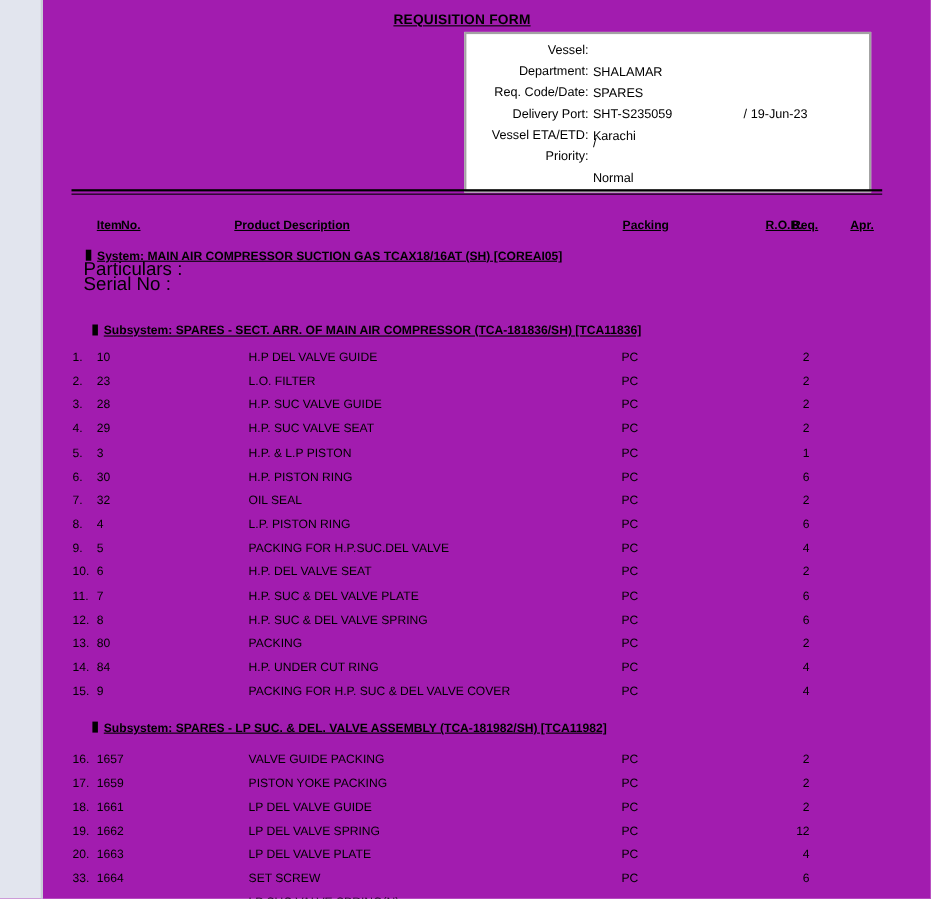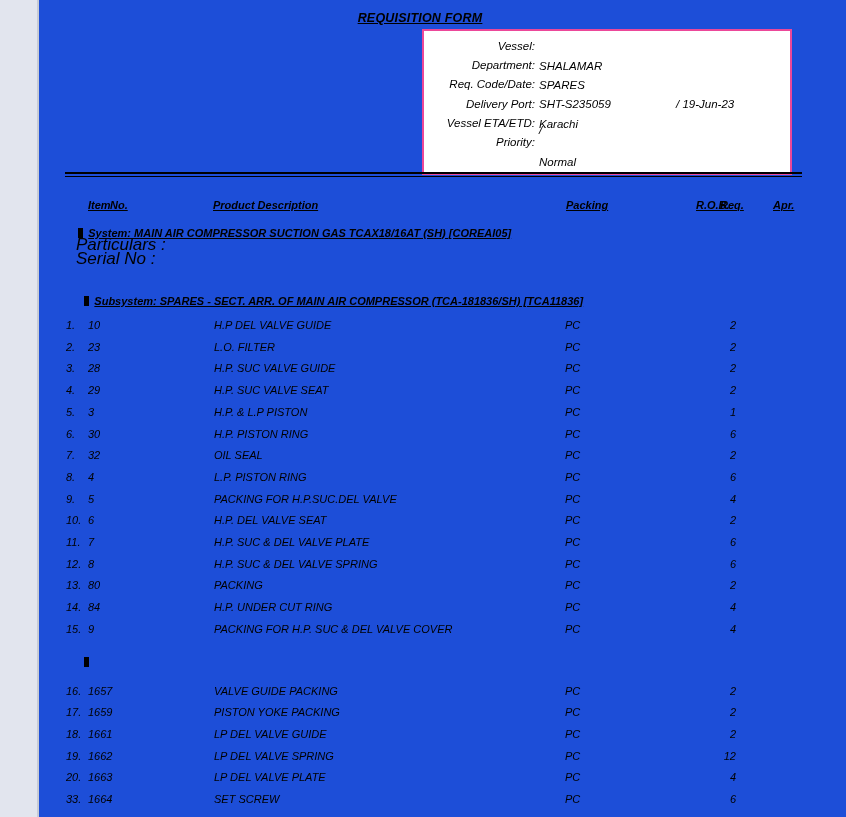--- a/index.html
+++ b/index.html
@@ -4,33 +4,33 @@
 <style>
   html,body{margin:0;padding:0;}
   body{
     width:846px;height:817px;
     background:#ffffff;
     font-family:"Liberation Sans", sans-serif;
     color:#000;
     position:relative;
     overflow:hidden;
   }
-  .page{position:absolute;inset:0;overflow:hidden;background:#1d4ed8;font-style:italic;}
+  .page{position:absolute;inset:0;overflow:hidden;background:#a21caf;}
   .side-strip{
     position:absolute;left:0;top:0;width:37px;height:817px;
     background:#e2e5ee;border-right:2px solid #c7cbd5;
   }
   .title{
     position:absolute;left:50px;top:11px;width:740px;
     text-align:center;font-size:12.5px;font-weight:bold;
     text-decoration:underline;letter-spacing:.2px;white-space:pre;
   }
   .info-box{
     position:absolute;left:422px;top:29px;width:366px;height:136px;
-    border:2px solid #ec4899;background:#fff;padding-top:6px;
+    border:2px solid #a3a3a3;background:#fff;padding-top:6px;
   }
   .info-row{display:flex;height:19.2px;line-height:19.2px;font-size:11.5px;}
   .info-label{width:111px;text-align:right;white-space:pre;}
   .info-value{margin-left:4px;white-space:pre;}
   .val-main{display:inline-block;margin-top:20px;}
   .info-row:nth-child(3) .val-main{width:137px;}
   .info-row:nth-child(6) .val-main{width:71px;}
   .rule{
     position:absolute;left:65px;top:172px;width:737px;height:2px;
     border-top:2.5px solid #000;border-bottom:1px solid #000;
@@ -40,21 +40,21 @@
     text-decoration:underline;white-space:pre;
   }
   .ch-no{left:66px;padding-left:44px;}   .ch-item{left:88px;}  .ch-desc{left:213px;}
   .ch-pack{left:566px;}.ch-rob{left:659px;margin-left:37px;}  .ch-req{left:720px;} .ch-apr{left:773px;}
   .section-line{position:absolute;left:66px;font-size:11px;font-weight:bold;white-space:pre;}
   .bullet{display:inline-block;width:5px;height:10px;background:#000;margin-right:5px;vertical-align:-1px;}
   .sec-text{text-decoration:underline;}
   .plain-line{position:absolute;left:76px;font-size:17px;white-space:pre;}
   .item-row{position:absolute;left:0;width:846px;height:14px;font-size:11px;line-height:13px;}
   .item-row span{position:absolute;white-space:pre;}
-  .c-no{left:66px;}  .c-item{left:88px;}  .c-desc{left:214px;}
+  .c-no{left:66px;}  .c-item{left:88px;}  .c-desc{left:226px;}
   .c-pack{left:565px;} .c-rob{left:640px;width:56px;text-align:right;}
   .c-req{left:650px;width:86px;text-align:right;} .c-apr{left:760px;width:38px;text-align:right;}
 </style>
 </head>
 <body>
 
 <div class="page">
 
   <div class="side-strip"></div>
 
@@ -253,21 +253,21 @@
       <span class="c-no">15.</span>
       <span class="c-item">9</span>
       <span class="c-desc">PACKING FOR H.P. SUC &amp; DEL VALVE COVER</span>
       <span class="c-pack">PC</span>
       <span class="c-rob"></span>
       <span class="c-req">4</span>
       <span class="c-apr"></span>
     </div>
 
     <div class="section-line" style="top: 644px;">
-      <span class="bullet" style="position:static"></span>
+      <span class="bullet" style="position:static"></span><span class="sec-text" style="position:static">Subsystem: SPARES - LP SUC. &amp; DEL. VALVE ASSEMBLY (TCA-181982/SH) [TCA11982]</span>
     </div>
 
     <div class="item-row" style="top: 684.5px;">
       <span class="c-no">16.</span>
       <span class="c-item">1657</span>
       <span class="c-desc">VALVE GUIDE PACKING</span>
       <span class="c-pack">PC</span>
       <span class="c-rob"></span>
       <span class="c-req">2</span>
       <span class="c-apr"></span>

